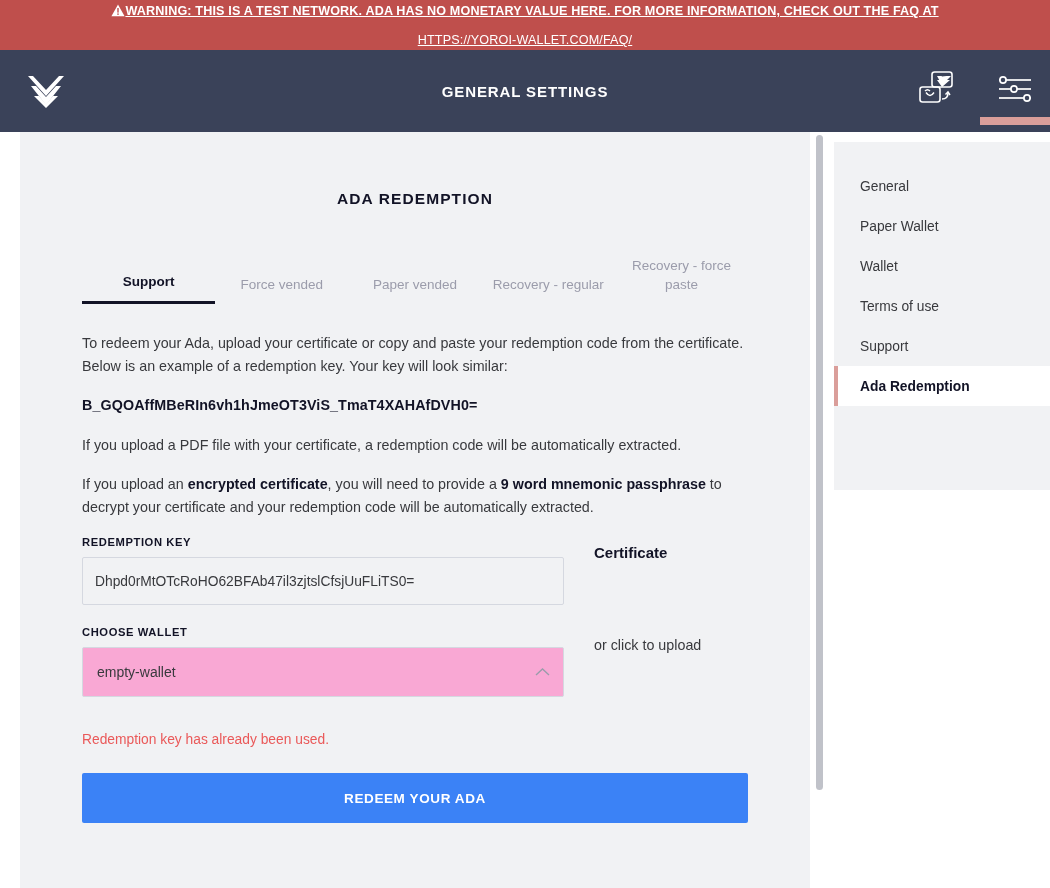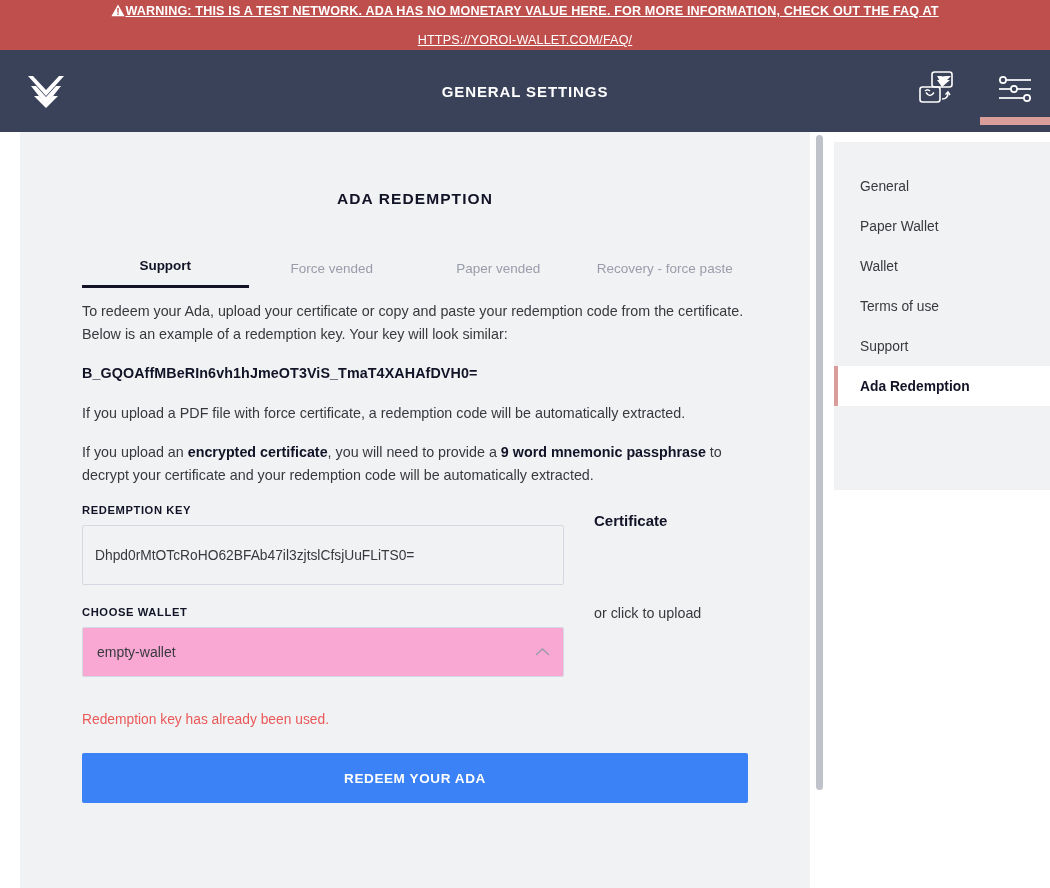--- a/index.html
+++ b/index.html
@@ -135,21 +135,21 @@
     padding-bottom: 10px;
     cursor: pointer;
   }
   .tab.active {
     color: #121326;
     font-weight: bold;
     border-bottom: 3px solid #121326;
   }
 
   
-  .desc { margin-top: 12px; }
+  .desc { margin-top: 28px; }
   .desc p {
     margin: 0 0 17px 0;
     font-size: 14.3px;
     line-height: 22.5px;
     color: #38393d;
   }
   .desc p.key-example {
     font-weight: bold;
     color: #121326;
     letter-spacing: .1px;
@@ -170,21 +170,21 @@
     display: block;
     font-size: 11.2px;
     font-weight: bold;
     letter-spacing: .6px;
     text-transform: uppercase;
     color: #121326;
     margin-bottom: 9px;
   }
   .field-input {
     width: 100%;
-    height: 60px;
+    height: 48px;
     background: #f1f2f4;
     border: 1px solid #d5d8e0;
     border-radius: 2px;
     padding: 0 12px;
     font-family: "Liberation Sans", sans-serif;
     font-size: 13.8px;
     color: #38393d;
     outline: none;
   }
   .select-wrap { position: relative; }
@@ -359,27 +359,28 @@
 
   <div class="content-card">
     <div class="content-inner">
 
       <div class="page-title">ADA REDEMPTION</div>
 
       <div class="tabs">
         <div class="tab active">Support</div>
         <div class="tab">Force vended</div>
         <div class="tab">Paper vended</div>
+        <div class="tab">Recovery - regular</div>
         <div class="tab">Recovery - force paste</div>
       </div>
 
       <div class="desc">
         <p>To redeem your Ada, upload your certificate or copy and paste your redemption code from the certificate. Below is an example of a redemption key. Your key will look similar:</p>
         <p class="key-example">B_GQOAffMBeRIn6vh1hJmeOT3ViS_TmaT4XAHAfDVH0=</p>
-        <p>If you upload a PDF file with force certificate, a redemption code will be automatically extracted.</p>
+        <p>If you upload a PDF file with your certificate, a redemption code will be automatically extracted.</p>
         <p><span>If you upload an </span><b>encrypted certificate</b><span>, you will need to provide a </span><b>9 word mnemonic passphrase</b><span> to decrypt your certificate and your redemption code will be automatically extracted.</span></p>
       </div>
 
       <div class="form-row">
         <div class="form-col-left">
 
           <div class="field">
             <label class="field-label">REDEMPTION KEY</label>
             <input class="field-input" type="text" value="Dhpd0rMtOTcRoHO62BFAb47il3zjtslCfsjUuFLiTS0=" style="">
           </div>

